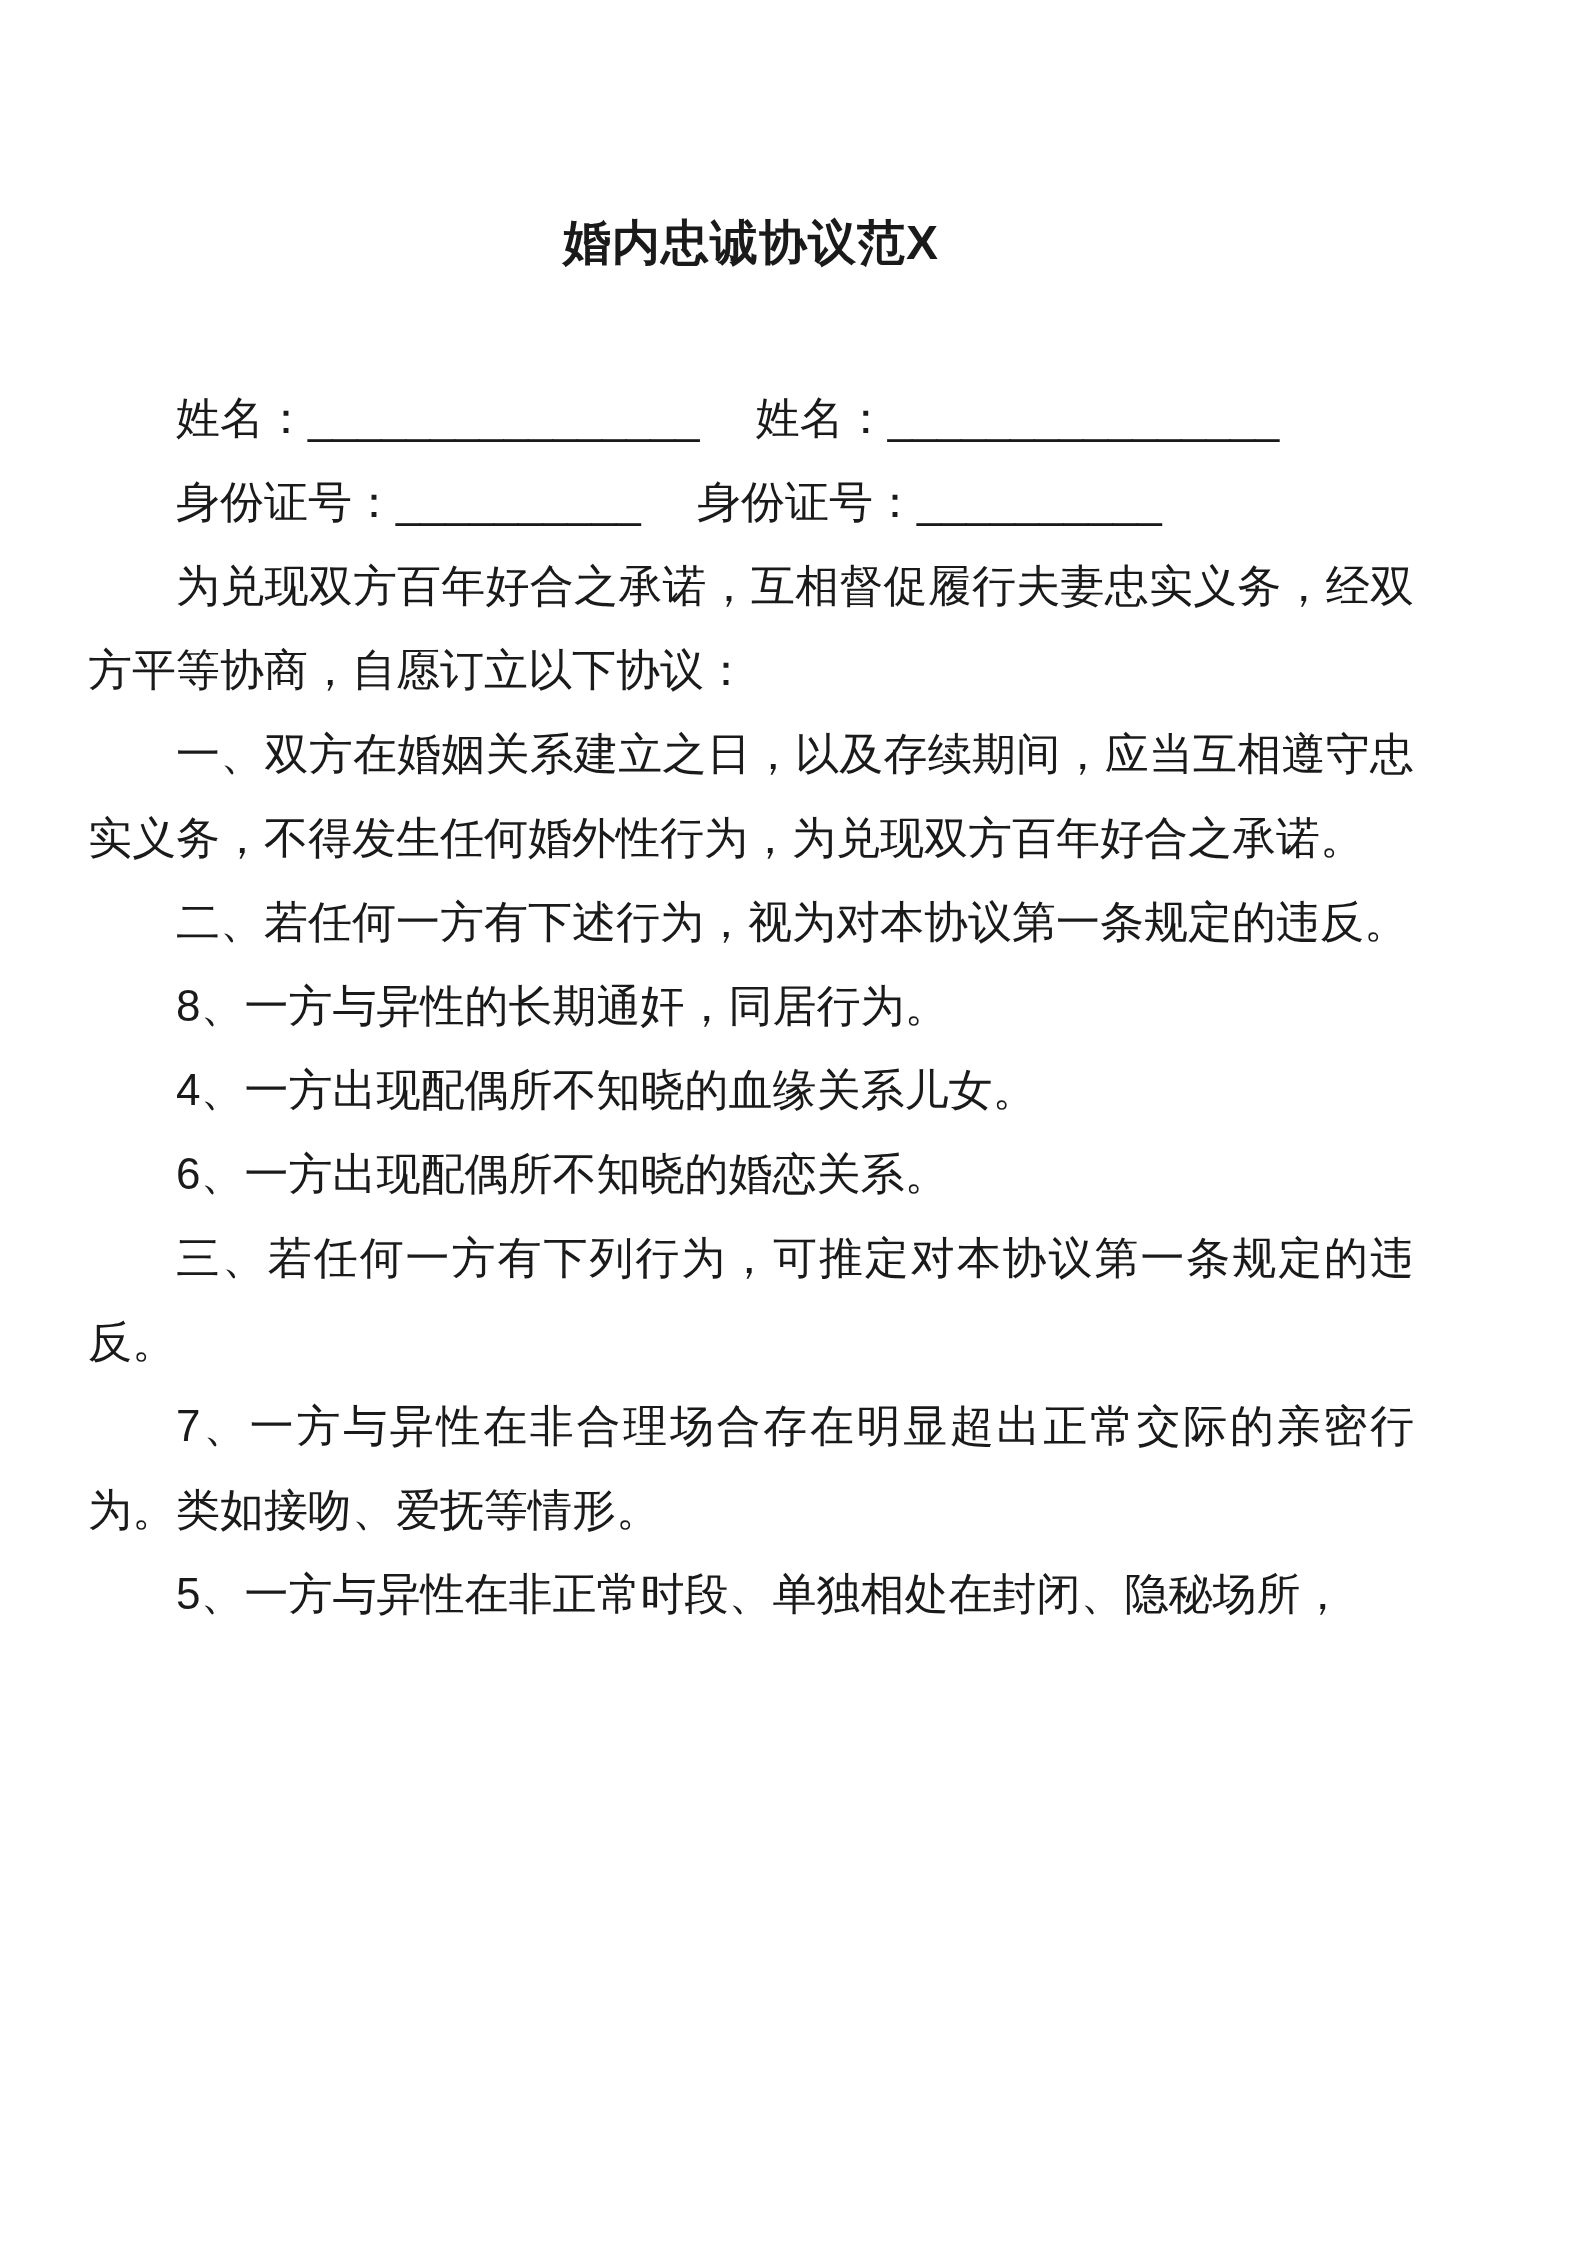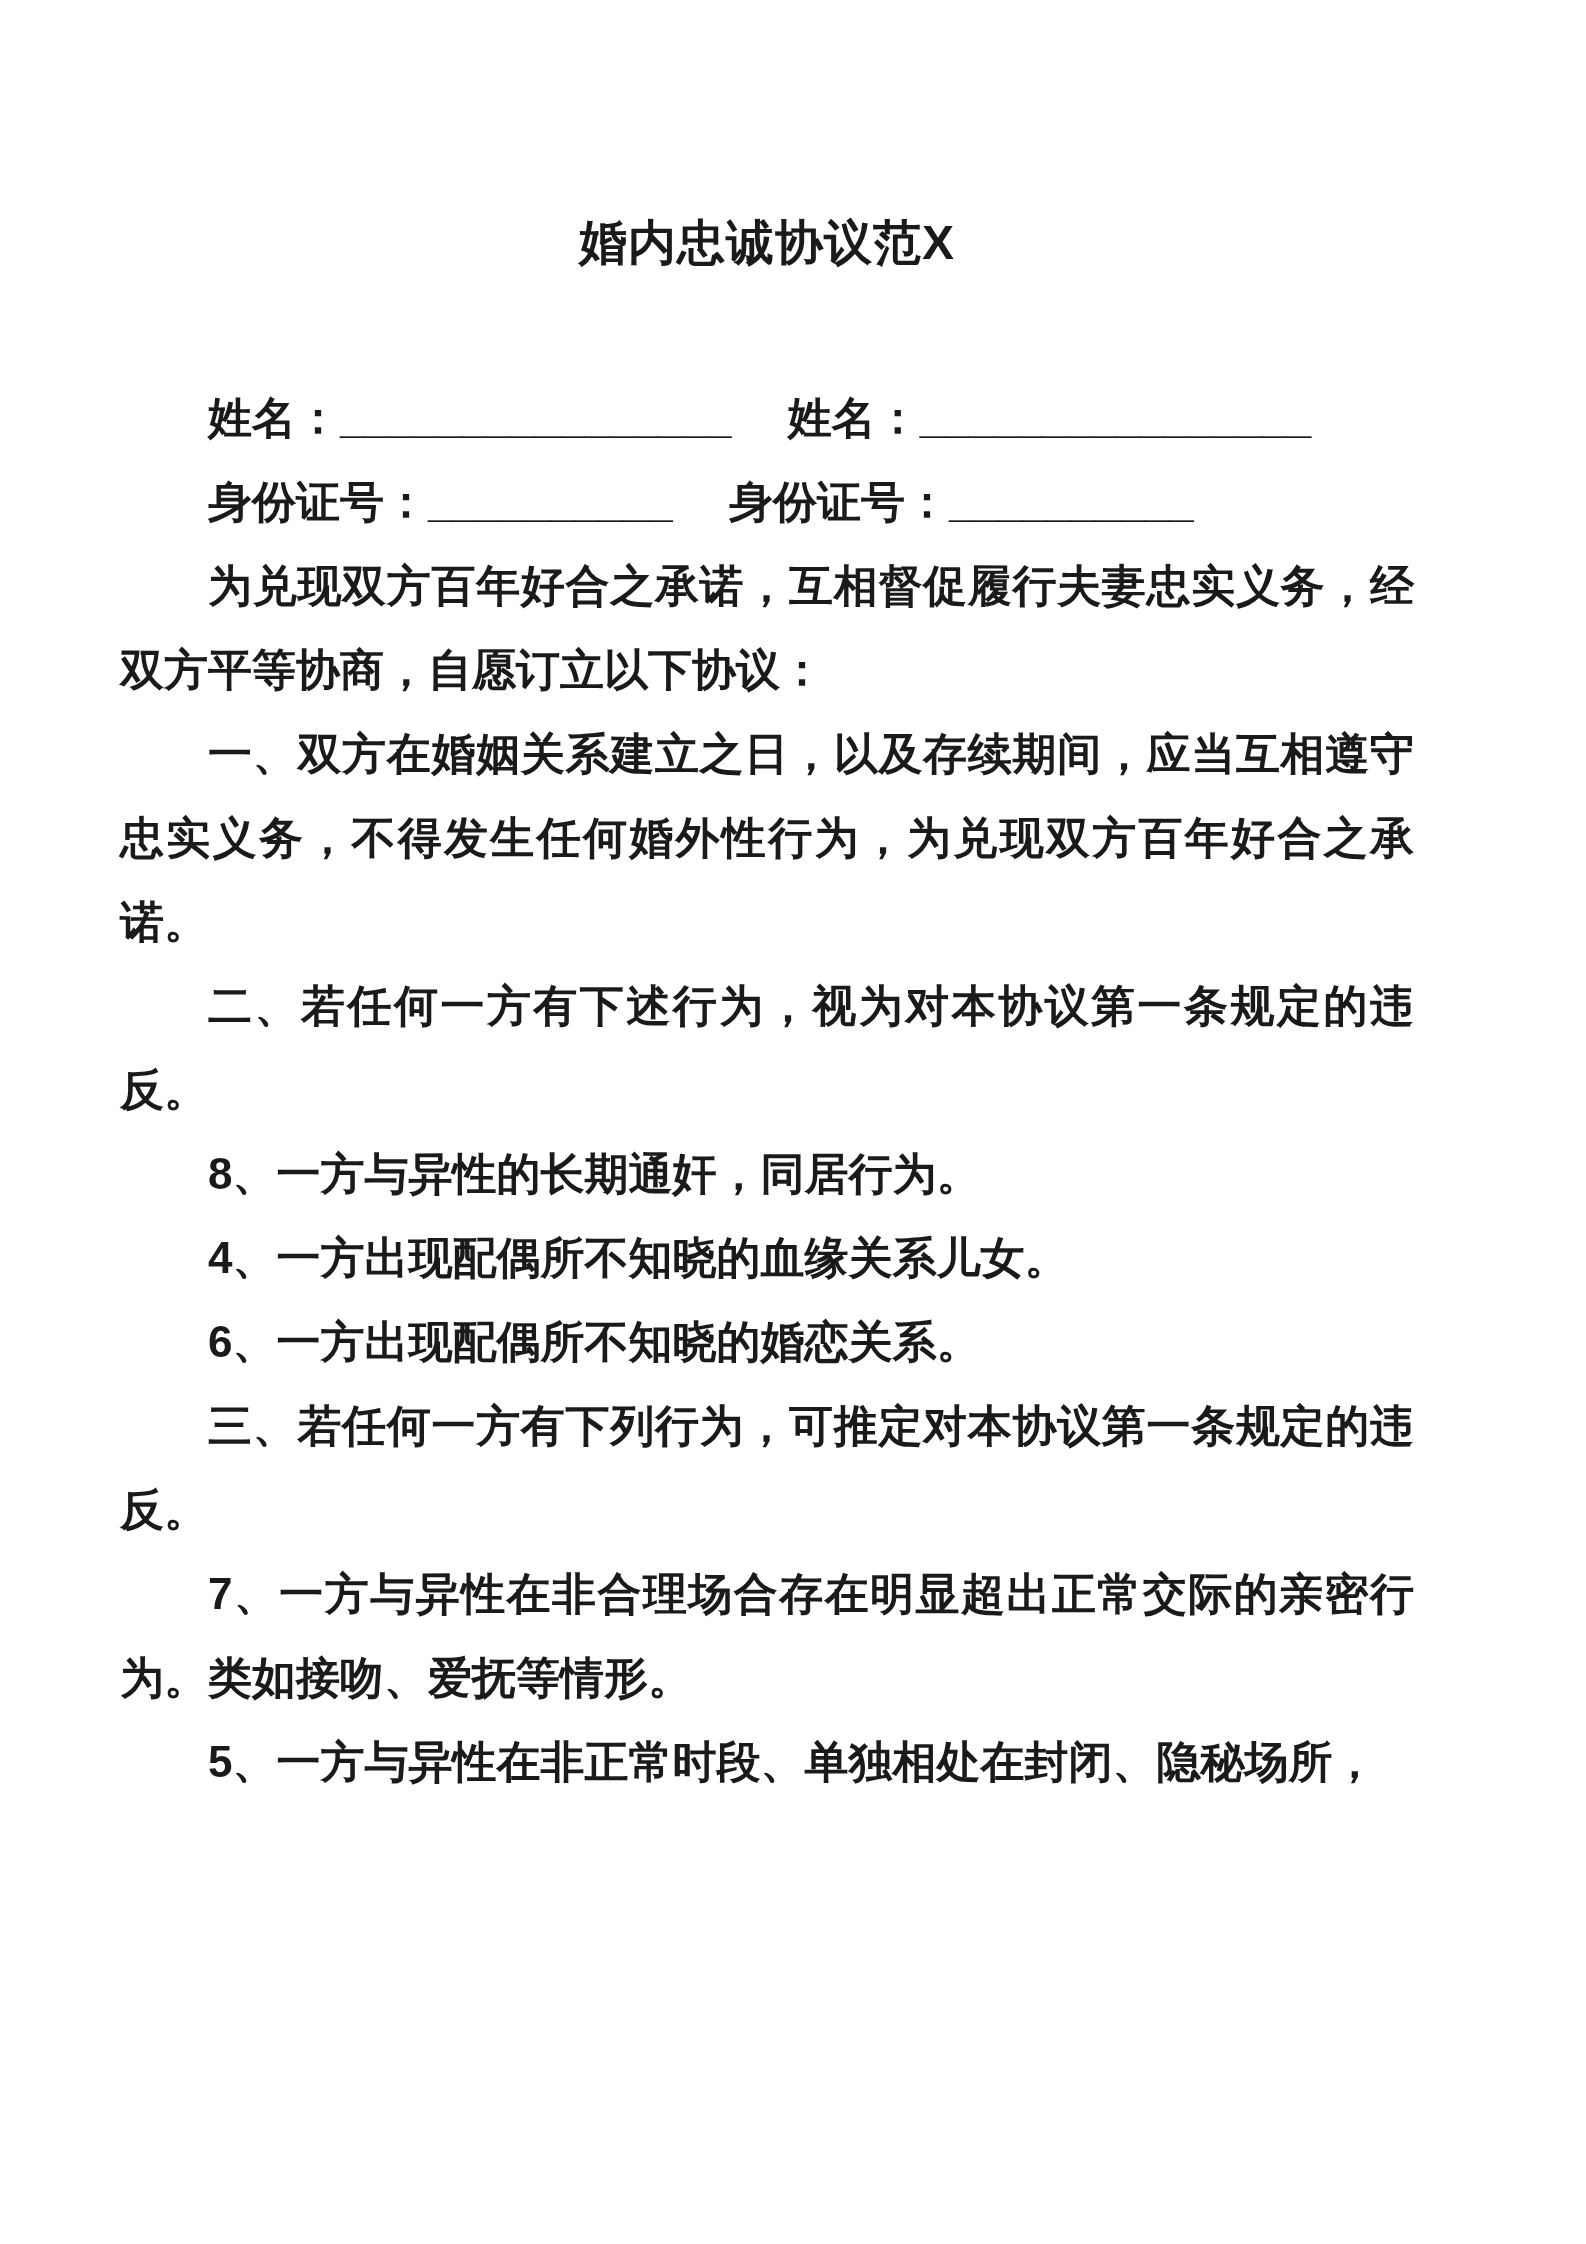--- a/index.html
+++ b/index.html
@@ -12,36 +12,36 @@
     height: 2244px;
     overflow: hidden;
     font-family: "Liberation Sans", "DejaVu Sans", sans-serif;
     color: #1a1a1a;
   }
   .page {
     box-sizing: border-box;
     width: 1586px;
     height: 2244px;
     background: #ffffff;
-    padding: 215px 172px 0 120px;
+    padding: 215px 172px 0 88px;
   }
   .doc-title {
     margin: 0 0 105px 0;
     font-size: 48px;
     line-height: 56px;
     font-weight: 700;
     text-align: center;
     letter-spacing: 1px;
     color: #1a1a1a;
   }
   .para {
     margin: 0;
     font-size: 44px;
     line-height: 84px;
-    font-weight: 700;
+    font-weight: 400;
     text-align: justify;
     text-justify: inter-ideograph;
     text-indent: 2em;
     color: #1a1a1a;
     white-space: pre-wrap;
     word-break: break-all;
   }
 </style>
 </head>
 <body>

